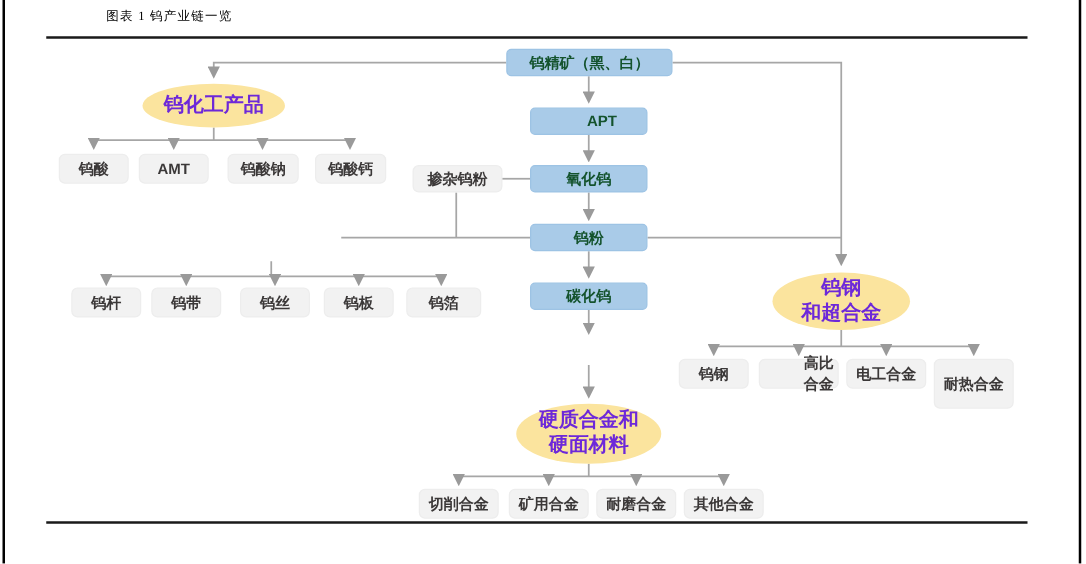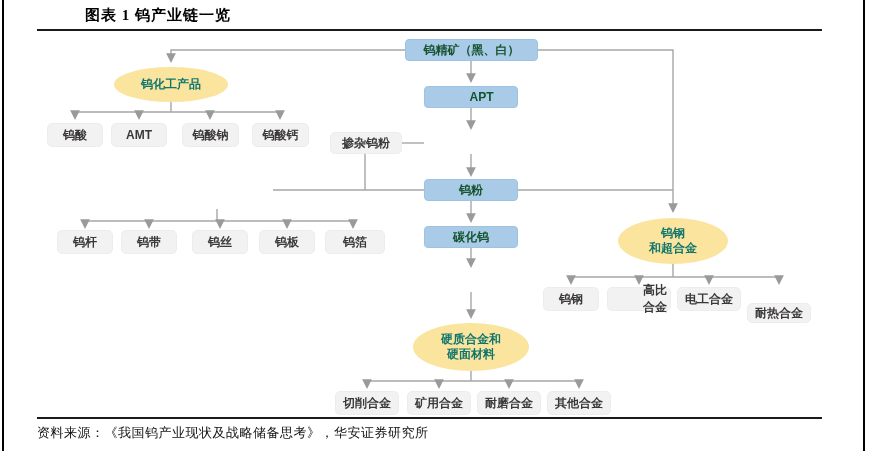--- a/index.html
+++ b/index.html
@@ -4,54 +4,53 @@
 <style>
   html,body{margin:0;padding:0;background:#fff;}
   .page{
     position:relative;width:869px;height:451px;background:#ffffff;overflow:hidden;
     font-family:"Liberation Sans",sans-serif;
   }
   .vborder{position:absolute;top:0;width:2px;height:451px;background:#000;}
   .rule{position:absolute;height:2px;background:#1a1a1a;}
   .title{
     position:absolute;left:37px;top:6px;font-family:"Liberation Serif",serif;
-    font-weight:bold;font-size:15px;color:#000;letter-spacing:1px;padding-left:48px;
+    font-weight:normal;font-size:10px;color:#000;letter-spacing:1px;padding-left:48px;
   }
   .source{
     position:absolute;left:37px;top:424px;font-family:"Liberation Serif",serif;
     font-size:13px;color:#111;letter-spacing:0.5px;
   }
   svg.wires{position:absolute;left:0;top:0;}
   .node{
     position:absolute;display:flex;align-items:center;justify-content:center;
     font-weight:bold;font-size:12px;box-sizing:border-box;text-align:center;
   }
   .chain{
     background:#A9CBE8;color:#14532d;border-radius:4px;border:1px solid #9DC3E4;
   }
   .leaf{
     background:#F2F2F2;color:#3B3838;border-radius:5px;border:1px solid #EDEDED;
   }
   .ellipse{
-    background:#FBE49E;color:#0f766e;border-radius:50%;
-    white-space:pre-line;line-height:1.25;font-size:12px;
+    background:#FBE49E;color:#6d28d9;border-radius:50%;
+    white-space:pre-line;line-height:1.25;font-size:16px;
   }
 </style>
 </head>
 <body>
 
 <div class="page">
 
   <div class="vborder" style="left:2px;"></div>
   <div class="vborder" style="left:863px;"></div>
   <div class="rule" style="left:37px;top:29px;width:785px;"></div>
   <div class="rule" style="left:37px;top:417px;width:785px;"></div>
 
   <div class="title">图表 1 钨产业链一览</div>
-  <div class="source">资料来源：《我国钨产业现状及战略储备思考》，华安证券研究所</div>
 
   <svg class="wires" width="869" height="451" viewBox="0 0 869 451">
     <defs>
       <marker id="arr" viewBox="0 0 10 10" refX="8" refY="5" markerWidth="7" markerHeight="7" orient="auto-start-reverse">
         <path d="M0,0 L10,5 L0,10 z" fill="#9A9A9A"></path>
       </marker>
     </defs>
     <g stroke="#A6A6A6" stroke-width="1.4" fill="none">
 
       <path d="M471,61 V81" marker-end="url(#arr)"></path>
@@ -97,20 +96,21 @@
         <path d="M367,381 H579"></path>
       <path d="M367,381 V387" marker-end="url(#arr)"></path>
       <path d="M439,381 V387" marker-end="url(#arr)"></path>
       <path d="M509,381 V387" marker-end="url(#arr)"></path>
       <path d="M579,381 V387" marker-end="url(#arr)"></path>
     </g>
   </svg>
 
   <div class="node chain" style="left:405px;top:39px;width:133px;height:22px;">钨精矿（黑、白）</div>
   <div class="node chain" style="left:424px;top:86px;width:94px;height:22px;padding-left:21px;">APT</div>
+  <div class="node chain" style="left:424px;top:132px;width:94px;height:22px;">氧化钨</div>
   <div class="node chain" style="left:424px;top:179px;width:94px;height:22px;">钨粉</div>
   <div class="node chain" style="left:424px;top:226px;width:94px;height:22px;">碳化钨</div>
 
   <div class="node leaf" style="left:330px;top:132px;width:72px;height:22px;">掺杂钨粉</div>
 
   <div class="node ellipse" style="left:114px;top:67px;width:114px;height:35px;">钨化工产品</div>
   <div class="node leaf" style="left:47px;top:123px;width:56px;height:24px;">钨酸</div>
   <div class="node leaf" style="left:111px;top:123px;width:56px;height:24px;">AMT</div>
   <div class="node leaf" style="left:182px;top:123px;width:57px;height:24px;">钨酸钠</div>
   <div class="node leaf" style="left:252px;top:123px;width:57px;height:24px;">钨酸钙</div>
@@ -119,21 +119,21 @@
   <div class="node leaf" style="left:121px;top:230px;width:56px;height:24px;">钨带</div>
   <div class="node leaf" style="left:192px;top:230px;width:56px;height:24px;">钨丝</div>
   <div class="node leaf" style="left:259px;top:230px;width:56px;height:24px;">钨板</div>
   <div class="node leaf" style="left:325px;top:230px;width:60px;height:24px;">钨箔</div>
 
   <div class="node ellipse" style="left:618px;top:218px;width:110px;height:46px;">钨钢
 和超合金</div>
   <div class="node leaf" style="left:543px;top:287px;width:56px;height:24px;">钨钢</div>
   <div class="node leaf" style="left:607px;top:287px;width:64px;height:24px;padding-left:32px;">高比合金</div>
   <div class="node leaf" style="left:677px;top:287px;width:64px;height:24px;">电工合金</div>
-  <div class="node leaf" style="left:747px;top:287px;width:64px;height:20px;margin-top:16px;">耐热合金</div>
+  <div class="node leaf" style="left:747px;top:287px;width:64px;height:40px;">耐热合金</div>
 
   <div class="node ellipse" style="left:413px;top:323px;width:116px;height:48px;">硬质合金和
 硬面材料</div>
   <div class="node leaf" style="left:335px;top:391px;width:64px;height:24px;">切削合金</div>
   <div class="node leaf" style="left:407px;top:391px;width:64px;height:24px;">矿用合金</div>
   <div class="node leaf" style="left:477px;top:391px;width:64px;height:24px;">耐磨合金</div>
   <div class="node leaf" style="left:547px;top:391px;width:64px;height:24px;">其他合金</div>
 
 </div>
 

